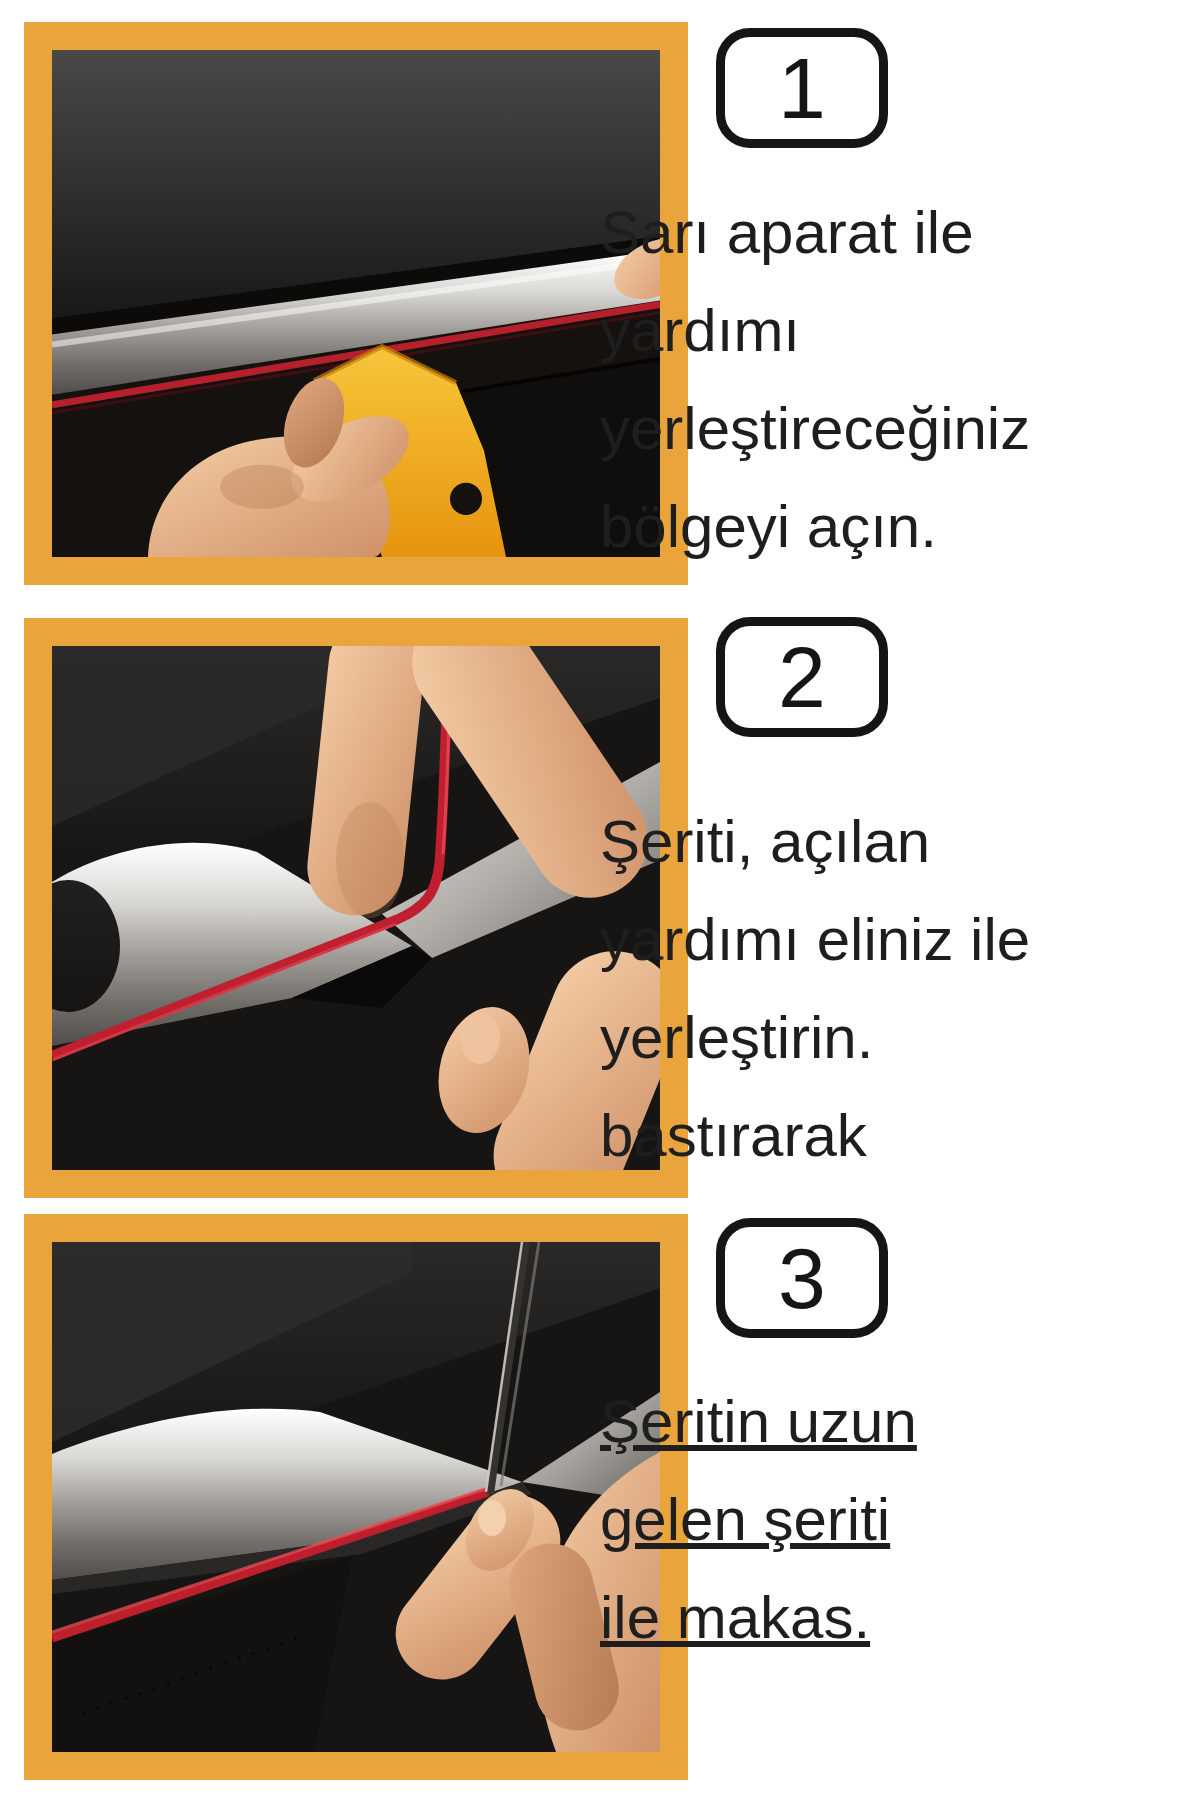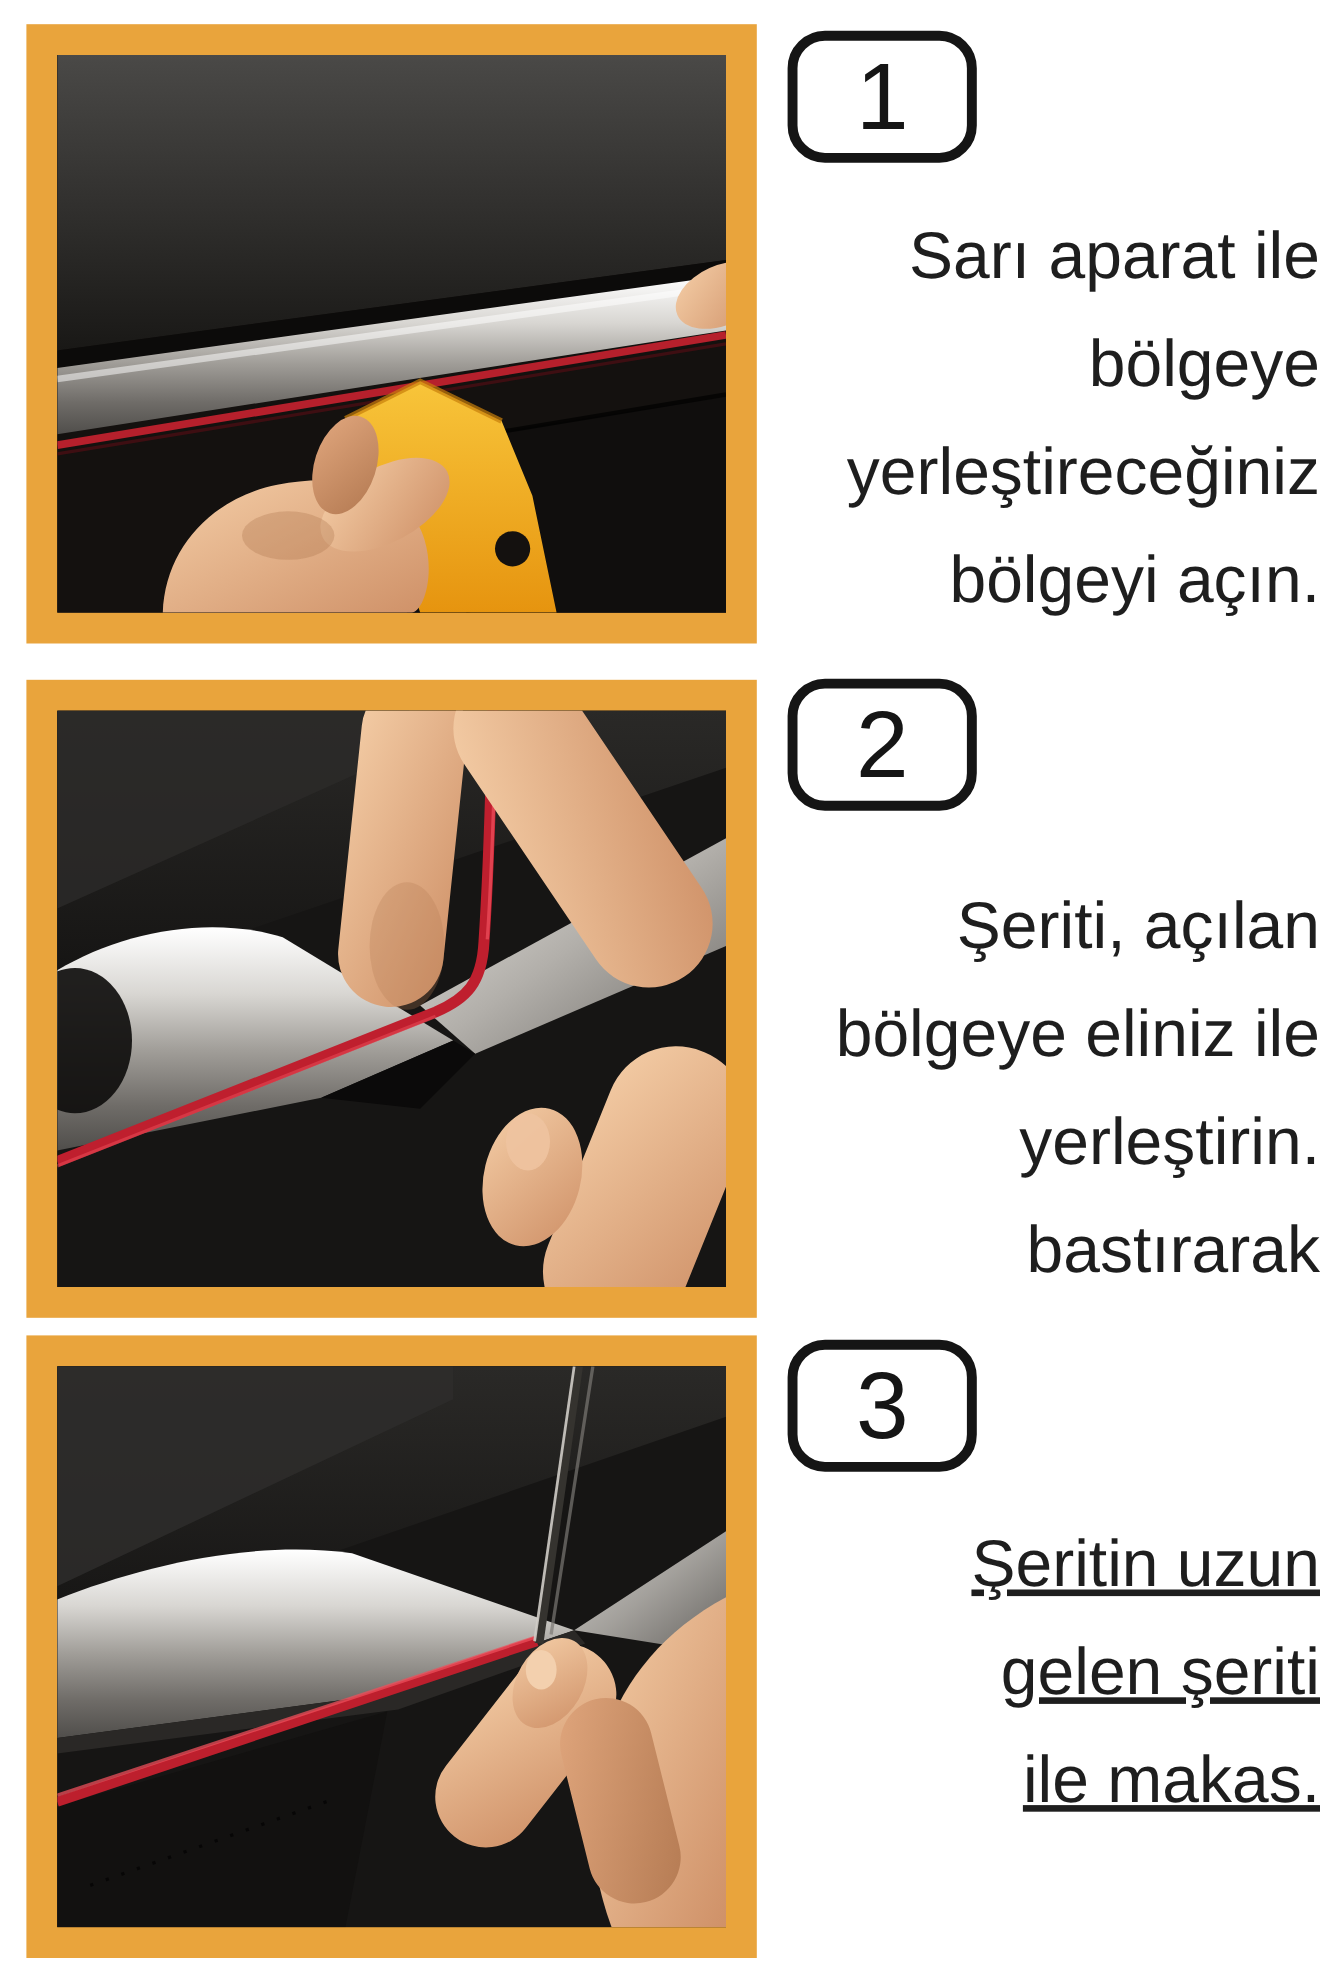--- a/index.html
+++ b/index.html
@@ -22,21 +22,21 @@
   #frame-3{top:1214px;height:566px;}
 
   .badge{position:absolute;left:716px;width:172px;height:120px;
          background:var(--badge-background);border:9px solid var(--badge-border);
          border-radius:34px;display:flex;align-items:center;justify-content:center;
          font-size:86px;color:var(--badge-border);line-height:1;}
   #badge-1{top:28px;}
   #badge-2{top:617px;}
   #badge-3{top:1218px;}
 
-  .step-text{position:absolute;left:600px;width:600px;text-align:right;
+  .step-text{position:absolute;left:600px;width:600px;text-align:left;
              color:var(--text);font-size:60px;}
   .step-text .line{height:98px;line-height:98px;white-space:nowrap;}
   #text-1{top:184px;}
   #text-2{top:793px;}
   #text-3{top:1373px;text-decoration:underline;}
 </style>
 </head>
 <body>
 
 <svg width="0" height="0" style="position:absolute" aria-hidden="true">
@@ -98,21 +98,21 @@
       <ellipse cx="210" cy="436" rx="42" ry="22" fill="#a96f48" opacity="0.3"></ellipse>
       <ellipse cx="262" cy="372" rx="28" ry="46" transform="rotate(18 262 372)" fill="url(#skinDark)"></ellipse>
     </svg>
   </div>
 </div>
 <div class="badge" id="badge-1">
   <span>1</span>
 </div>
 <div class="step-text" id="text-1">
   <div class="line">Sarı aparat ile</div>
-  <div class="line">bölgeye</div>
+  <div class="line">yardımı</div>
   <div class="line">yerleştireceğiniz</div>
   <div class="line">bölgeyi açın.</div>
 </div>
 
 <div class="frame" id="frame-2">
   <div class="photo">
     <svg viewBox="0 0 608 524" preserveAspectRatio="none">
       <rect width="608" height="524" fill="#161514"></rect>
       <path d="M0,0 H608 V52 L0,258 Z" fill="url(#leather)"></path>
       <path d="M0,0 H320 V36 L0,180 Z" fill="#2c2b29" opacity="0.8"></path>
@@ -130,21 +130,21 @@
       <ellipse cx="432" cy="424" rx="44" ry="64" transform="rotate(14 432 424)" fill="url(#skin)"></ellipse>
       <ellipse cx="428" cy="392" rx="20" ry="26" fill="#eec3a0" opacity="0.9"></ellipse>
     </svg>
   </div>
 </div>
 <div class="badge" id="badge-2">
   <span>2</span>
 </div>
 <div class="step-text" id="text-2">
   <div class="line">Şeriti, açılan</div>
-  <div class="line">bölgeye eliniz ile</div>
+  <div class="line">yardımı eliniz ile</div>
   <div class="line">yerleştirin.</div>
   <div class="line">bastırarak</div>
 </div>
 
 <div class="frame" id="frame-3">
   <div class="photo">
     <svg viewBox="0 0 608 510" preserveAspectRatio="none">
       <rect width="608" height="510" fill="#161514"></rect>
       <path d="M0,0 H608 V46 L0,256 Z" fill="url(#leather)"></path>
       <path d="M0,0 H360 V30 L0,200 Z" fill="#2e2d2b" opacity="0.85"></path>

